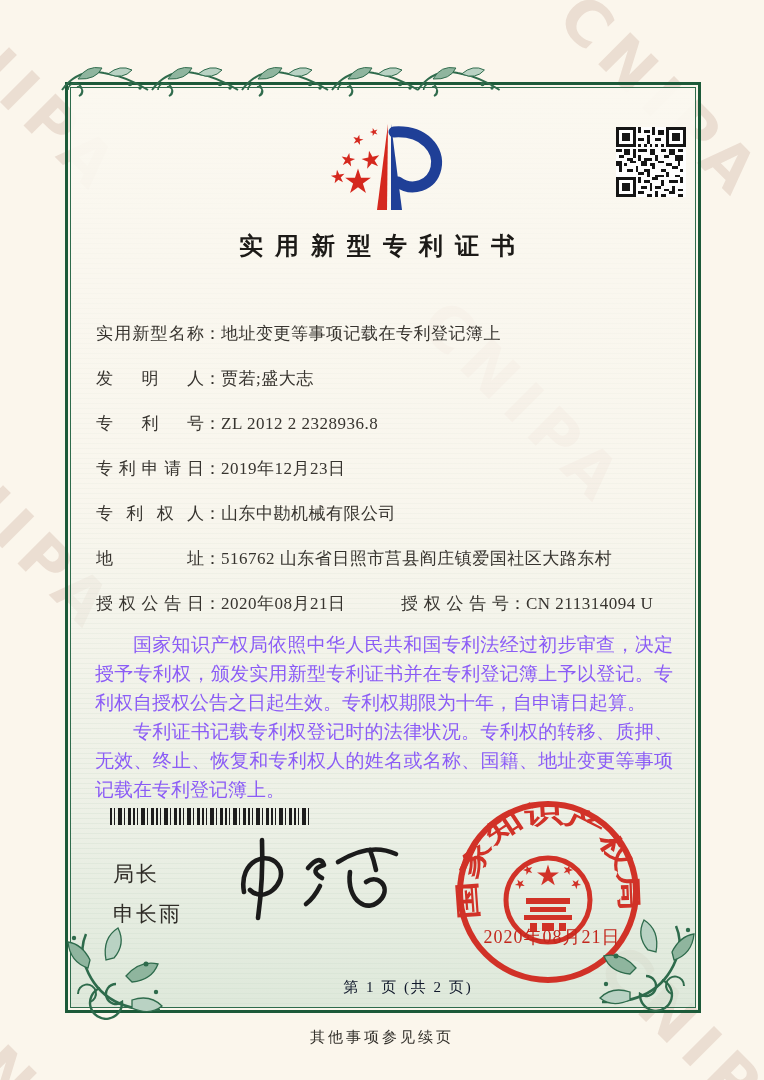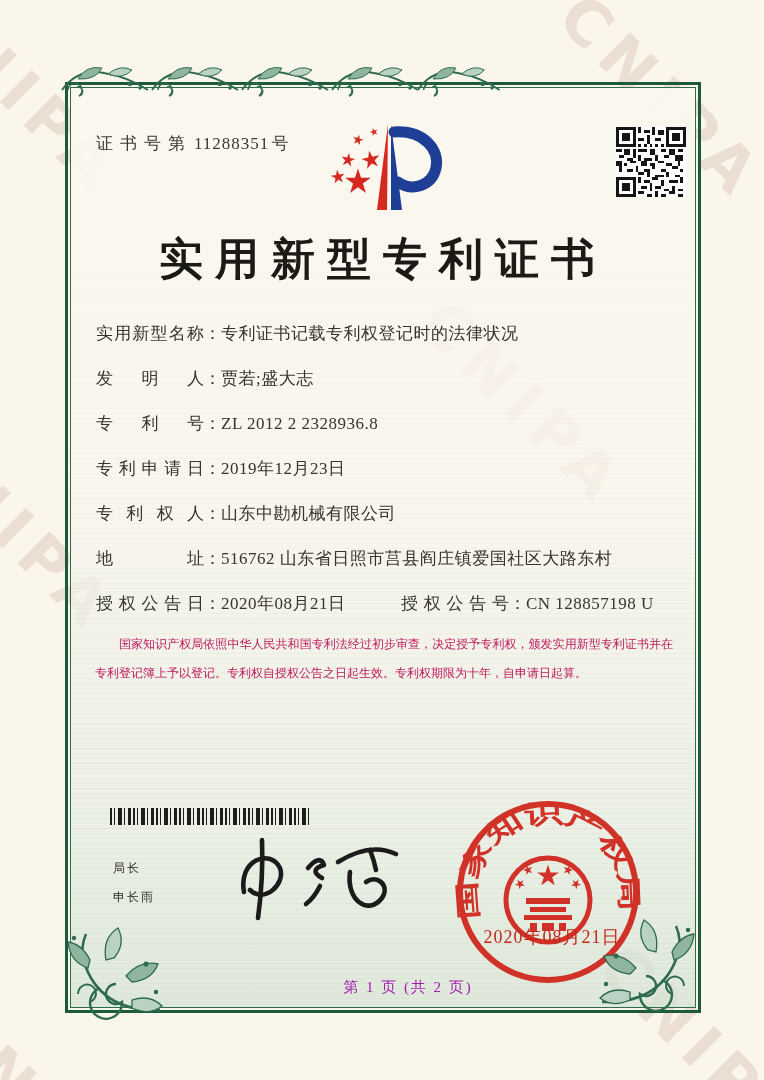--- a/index.html
+++ b/index.html
@@ -50,62 +50,62 @@
     position:absolute;left:96px;top:132px;font-size:17px;color:#3a3835;
   }
   .cert-no .zh{letter-spacing:7px;}
   .cert-no .num{letter-spacing:1px;padding:0 2px;}
 
   .logo{position:absolute;left:328px;top:120px;}
   .qr{position:absolute;left:616px;top:127px;}
 
   .title{
     position:absolute;left:65px;top:230px;width:636px;text-align:center;
-    font-size:44px;font-weight:bold;letter-spacing:12px;color:#1c1a17;
+    font-size:24px;font-weight:bold;letter-spacing:12px;color:#1c1a17;
   }
 
   .fields{position:absolute;left:96px;top:322px;width:580px;font-size:17px;color:#37342f;}
   .frow{position:relative;height:45px;}
   .jlabel{
     display:inline-flex;justify-content:space-between;width:108px;
     vertical-align:top;
   }
   .colon{display:inline-block;}
   .fval{letter-spacing:0.5px;}
   .pair2{position:absolute;left:305px;top:0;}
 
   .body-text{
     position:absolute;left:95px;top:630px;width:578px;
-    font-size:12px;line-height:29px;color:#be185d;text-align:justify;
+    font-size:19px;line-height:29px;color:#8b5cf6;text-align:justify;
   }
   .body-text p{margin:0;text-indent:2em;}
 
   .barcode{
     position:absolute;left:110px;top:808px;width:200px;height:17px;
     background:repeating-linear-gradient(90deg,
       #1d1d1d 0 2px, transparent 2px 4px,
       #1d1d1d 4px 5px, transparent 5px 8px,
       #1d1d1d 8px 12px, transparent 12px 14px,
       #1d1d1d 14px 15px, transparent 15px 18px,
       #1d1d1d 18px 21px, transparent 21px 23px);
   }
 
-  .signer{position:absolute;left:113px;top:860px;font-size:12px;color:#2f2c27;letter-spacing:2px;}
+  .signer{position:absolute;left:113px;top:860px;font-size:21px;color:#2f2c27;letter-spacing:2px;}
   .signer div{margin-bottom:12px;}
   .signature{position:absolute;left:222px;top:834px;}
 
   .seal{position:absolute;left:452px;top:796px;opacity:0.93;}
   .seal-date{
     position:absolute;left:462px;top:925px;width:180px;text-align:center;
     font-size:18px;color:#c3271c;letter-spacing:1px;white-space:nowrap;
   }
 
   .page-footer{
     position:absolute;left:65px;top:978px;width:686px;text-align:center;
-    font-size:15px;color:#a21caf;letter-spacing:2px;
+    font-size:15px;color:#0f172a;letter-spacing:2px;
   }
   .continuation{
     position:absolute;left:0;top:1028px;width:764px;text-align:center;
     font-size:15px;color:#33302b;letter-spacing:3px;
   }
   .hidden-defs{position:absolute;width:0;height:0;overflow:hidden;}
 </style>
 </head>
 <body>
 
@@ -157,23 +157,20 @@
   </svg>
   <svg class="orn orn-bl" width="122" height="96" viewBox="0 0 122 96">
     <use href="#corner-flourish"></use>
   </svg>
   <svg class="orn orn-br" width="122" height="100" viewBox="0 0 122 100">
     <use href="#corner-flourish" transform="translate(122,0) scale(-1,1)"></use>
   </svg>
 
   <div class="content">
 
-    <div class="cert-no">
-      <span class="zh">证书号第</span><span class="num">11288351</span><span class="zh">号</span>
-    </div>
 
     <svg class="logo" width="118" height="96" viewBox="0 0 118 96">
       <use href="#starshape" transform="translate(30,62) scale(1.35)" fill="#d5281e"></use>
       <use href="#starshape" transform="translate(43,40) scale(0.95) rotate(-12)" fill="#d5281e"></use>
       <use href="#starshape" transform="translate(20,40) scale(0.72) rotate(10)" fill="#d5281e"></use>
       <use href="#starshape" transform="translate(10,57) scale(0.72) rotate(-8)" fill="#d5281e"></use>
       <use href="#starshape" transform="translate(30,20) scale(0.55) rotate(14)" fill="#d5281e"></use>
       <use href="#starshape" transform="translate(46,12) scale(0.42) rotate(-18)" fill="#d5281e"></use>
       <path d="M60,4 L49,90 L59,90 Z" fill="#d5281e"></path>
       <path d="M63,4 L63,90 L74,90 Z" fill="#1f3f97"></path>
@@ -265,21 +262,21 @@
 
     <div class="fields">
       <div class="frow">
         <span class="jlabel">
             <span>实</span>
             <span>用</span>
             <span>新</span>
             <span>型</span>
             <span>名</span>
             <span>称</span>
-          </span><span class="colon">：</span><span class="fval">专利证书记载专利权登记时的法律状况</span>
+          </span><span class="colon">：</span><span class="fval">地址变更等事项记载在专利登记簿上</span>
       </div>
       <div class="frow">
         <span class="jlabel">
             <span>发</span>
             <span>明</span>
             <span>人</span>
           </span><span class="colon">：</span><span class="fval">贾若;盛大志</span>
       </div>
       <div class="frow">
         <span class="jlabel">
@@ -319,27 +316,28 @@
             <span>告</span>
             <span>日</span>
           </span><span class="colon">：</span><span class="fval">2020年08月21日</span>
         <span class="pair2">
           <span class="jlabel">
               <span>授</span>
               <span>权</span>
               <span>公</span>
               <span>告</span>
               <span>号</span>
-            </span><span class="colon">：</span><span class="fval">CN 128857198 U</span>
+            </span><span class="colon">：</span><span class="fval">CN 211314094 U</span>
         </span>
       </div>
     </div>
 
     <div class="body-text">
       <p>国家知识产权局依照中华人民共和国专利法经过初步审查，决定授予专利权，颁发实用新型专利证书并在专利登记簿上予以登记。专利权自授权公告之日起生效。专利权期限为十年，自申请日起算。</p>
+      <p>专利证书记载专利权登记时的法律状况。专利权的转移、质押、无效、终止、恢复和专利权人的姓名或名称、国籍、地址变更等事项记载在专利登记簿上。</p>
     </div>
 
     <div class="barcode"></div>
 
     <div class="signer">
       <div>局长</div>
       <div>申长雨</div>
     </div>
 
     <svg class="signature" width="180" height="95" viewBox="0 0 180 95">
@@ -371,15 +369,16 @@
         <rect x="78" y="111" width="36" height="5" fill="#d0241a"></rect>
         <rect x="72" y="119" width="48" height="5" fill="#d0241a"></rect>
         <rect x="90" y="127" width="12" height="8" fill="#d0241a"></rect>
         <rect x="78" y="127" width="7" height="8" fill="#d0241a"></rect>
         <rect x="107" y="127" width="7" height="8" fill="#d0241a"></rect>
       </g>
     </svg>
     <div class="seal-date">2020年08月21日</div>
 
     <div class="page-footer">第 1 页 (共 2 页)</div>
+    <div class="continuation">其他事项参见续页</div>
 
   </div>
 </div>
 
 </body></html>

